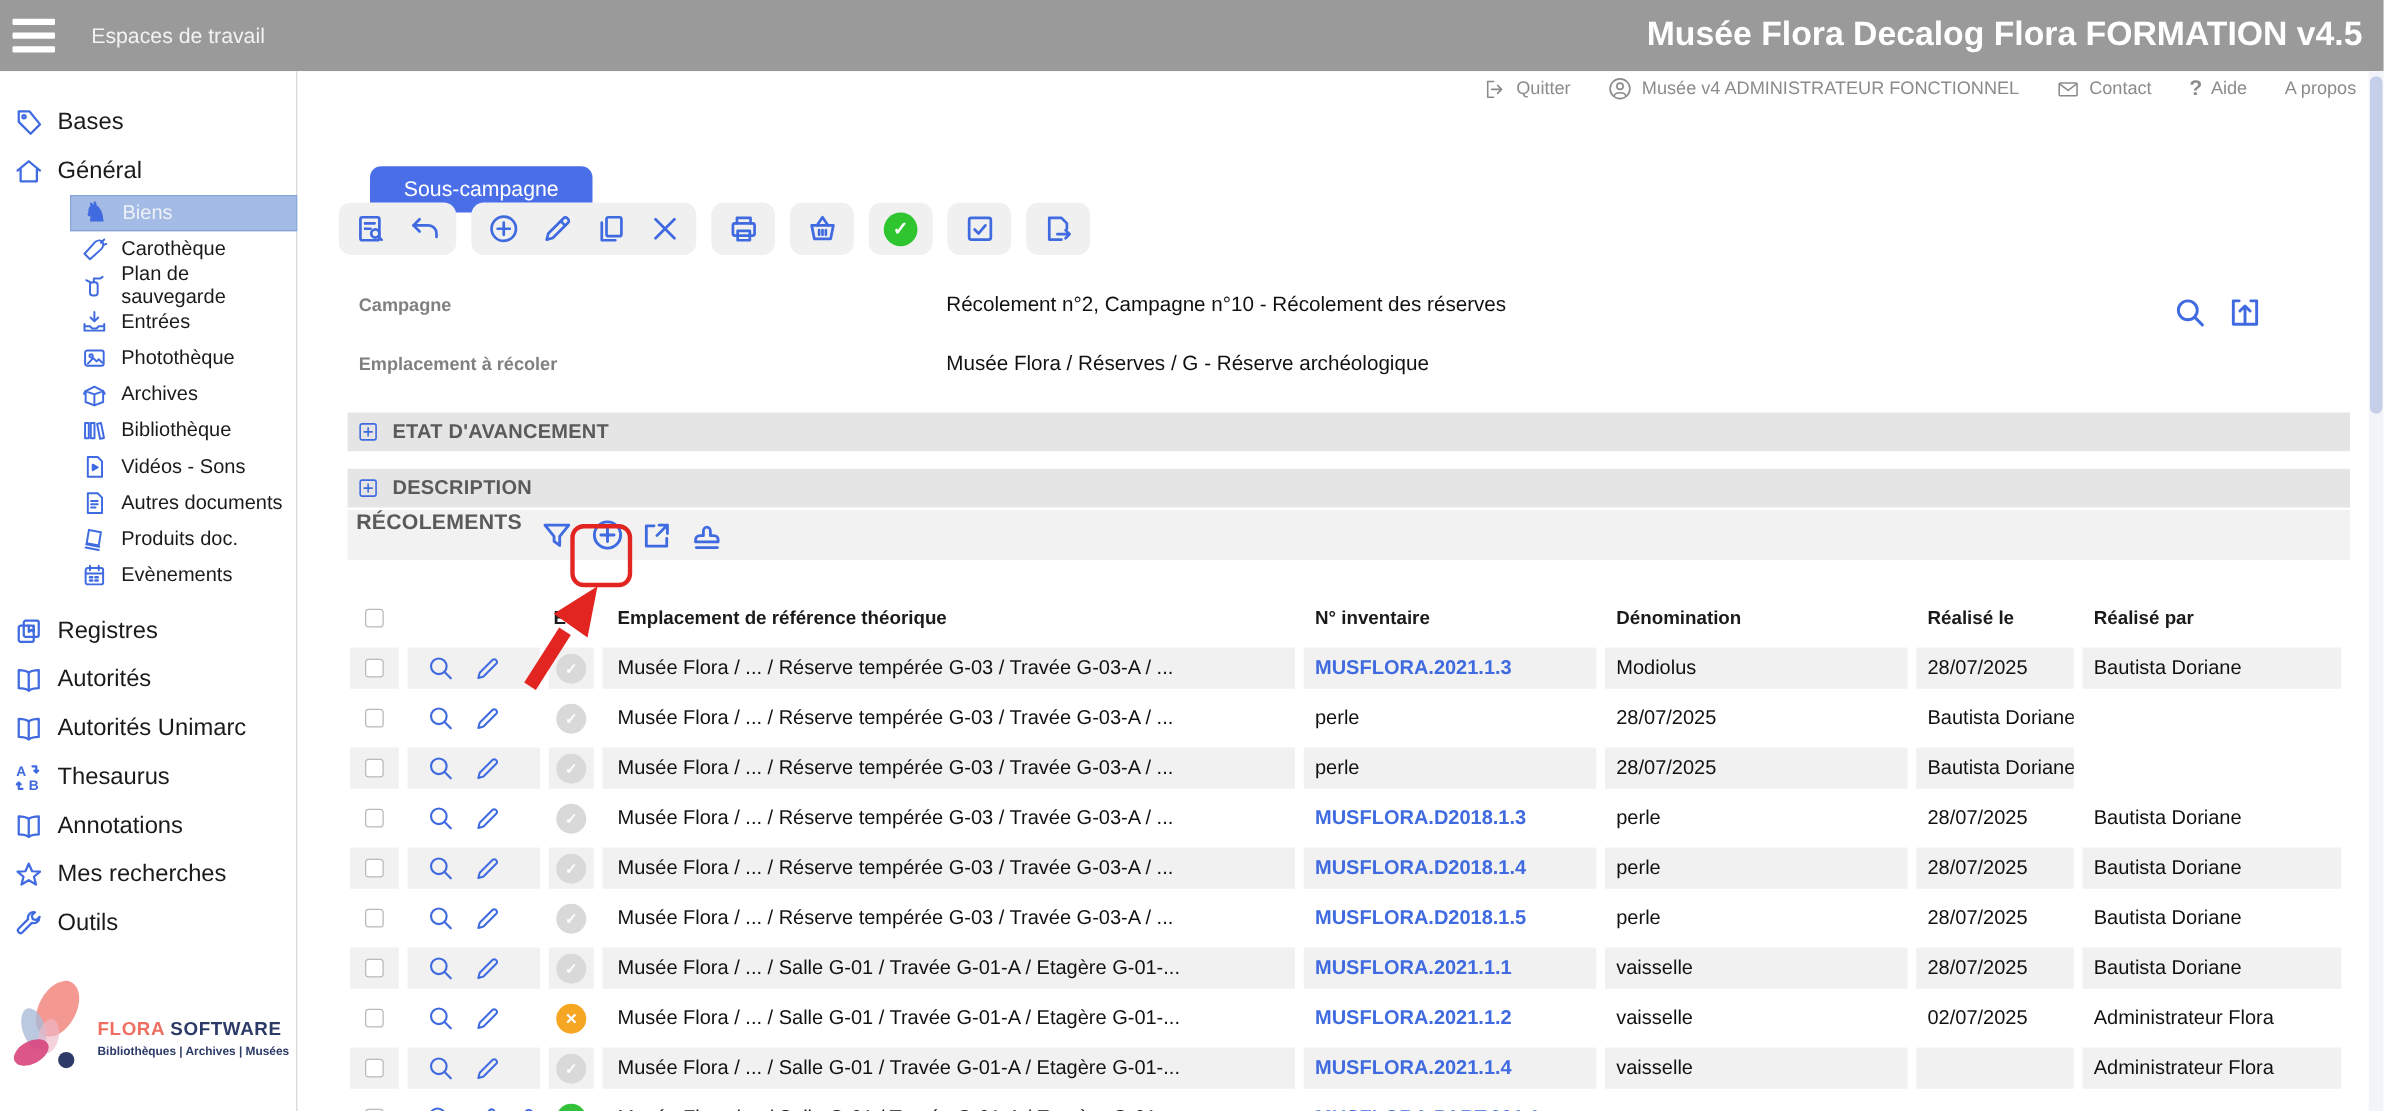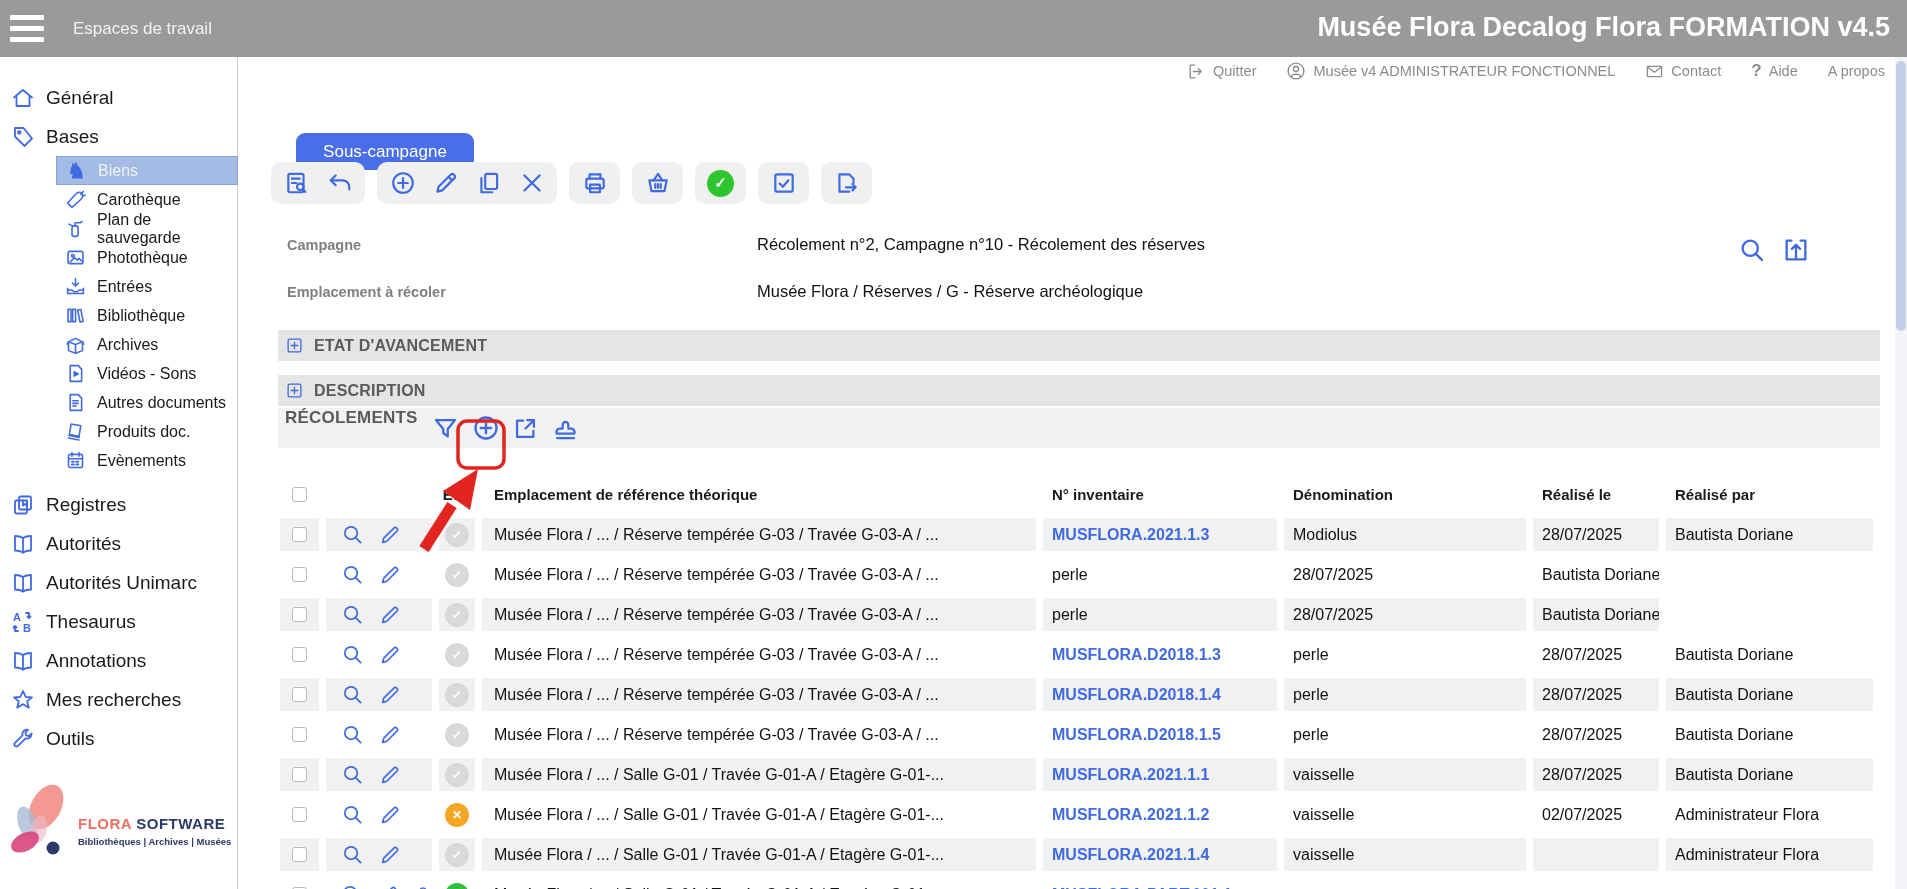--- a/index.html
+++ b/index.html
@@ -109,34 +109,34 @@
       </div>
     <div class="workspace">Espaces de travail</div>
     <div class="apptitle">Musée Flora Decalog Flora FORMATION v4.5</div>
   </div>
 
   <div class="sidebar">
     <div style="height:21px"></div>
     <div class="sb-item lvl1">
       <span class="sb-icon">
           <svg class="svgicon" width="24" height="24" viewBox="0 0 24 24">
+            <path d="M12.5 3 H4 v8.5 L13.5 21 21 13.5 Z"></path>
+            <circle cx="8.2" cy="7.4" r="1.3"></circle>
+          </svg>
+        </span>
+      <span>Bases</span>
+    </div>
+    <div class="sb-item lvl1">
+      <span class="sb-icon">
+          <svg class="svgicon" width="24" height="24" viewBox="0 0 24 24">
             <path d="M3 11.5 L12 4 L21 11.5"></path>
             <path d="M5.5 10.5 V20 h13 V10.5"></path>
           </svg>
         </span>
       <span>Général</span>
-    </div>
-    <div class="sb-item lvl1">
-      <span class="sb-icon">
-          <svg class="svgicon" width="24" height="24" viewBox="0 0 24 24">
-            <path d="M12.5 3 H4 v8.5 L13.5 21 21 13.5 Z"></path>
-            <circle cx="8.2" cy="7.4" r="1.3"></circle>
-          </svg>
-        </span>
-      <span>Bases</span>
     </div>
     <div class="sb-item lvl2 selected">
       <span class="sb-icon glyphicon" style="font-size:21px">♞</span>
       <span>Biens</span>
     </div>
     <div class="sb-item lvl2">
       <span class="sb-icon">
           <svg class="svgicon" width="21" height="21" viewBox="0 0 24 24">
             <path d="M19 5 c2 2 1 5-1 7 L8 21 l-5-5 L12 6 c2-2 5-3 7-1 Z"></path>
             <path d="M18 6 l3-3 M20 8 l3-1"></path>
@@ -149,56 +149,56 @@
           <svg class="svgicon" width="21" height="21" viewBox="0 0 24 24">
             <rect x="8" y="9" width="7" height="12" rx="2.5"></rect>
             <path d="M11.5 9 V5.5 M11.5 5.5 h6 l2 -1.5 M8.5 9 l-4 -2"></path>
           </svg>
         </span>
       <span>Plan de sauvegarde</span>
     </div>
     <div class="sb-item lvl2">
       <span class="sb-icon">
           <svg class="svgicon" width="21" height="21" viewBox="0 0 24 24">
+            <path d="M3 14 v6 h18 v-6"></path>
+            <path d="M3 16 h5 l2 2 h4 l2-2 h5"></path>
+            <path d="M12 3 v8 M8.5 8 l3.5 3.5 L15.5 8"></path>
+          </svg>
+        </span>
+      <span>Entrées</span>
+    </div>
+    <div class="sb-item lvl2">
+      <span class="sb-icon">
+          <svg class="svgicon" width="21" height="21" viewBox="0 0 24 24">
             <rect x="3.5" y="5" width="17" height="14" rx="2"></rect>
             <circle cx="9" cy="10" r="1.5"></circle>
             <path d="M6 17 l5-5 3 3 2-2 3 3"></path>
           </svg>
         </span>
       <span>Photothèque</span>
     </div>
     <div class="sb-item lvl2">
       <span class="sb-icon">
           <svg class="svgicon" width="21" height="21" viewBox="0 0 24 24">
-            <path d="M3 14 v6 h18 v-6"></path>
-            <path d="M3 16 h5 l2 2 h4 l2-2 h5"></path>
-            <path d="M12 3 v8 M8.5 8 l3.5 3.5 L15.5 8"></path>
-          </svg>
-        </span>
-      <span>Entrées</span>
+            <path d="M4 9 V19 l8 3 8-3 V9"></path>
+            <path d="M4 9 l8-4 8 4 M4 9 l8 3 8-3 M12 12 v10"></path>
+            <path d="M4 9 l-1.5 2.5 M20 9 l1.5 2.5"></path>
+          </svg>
+        </span>
+      <span>Archives</span>
     </div>
     <div class="sb-item lvl2">
       <span class="sb-icon">
           <svg class="svgicon" width="21" height="21" viewBox="0 0 24 24">
             <rect x="3.5" y="5" width="3.4" height="14"></rect>
             <rect x="8.7" y="5" width="3.4" height="14"></rect>
             <path d="M14.5 5.8 l3.6-.7 2.7 13.6 -3.6 .7 Z"></path>
           </svg>
         </span>
       <span>Bibliothèque</span>
-    </div>
-    <div class="sb-item lvl2">
-      <span class="sb-icon">
-          <svg class="svgicon" width="21" height="21" viewBox="0 0 24 24">
-            <path d="M4 9 V19 l8 3 8-3 V9"></path>
-            <path d="M4 9 l8-4 8 4 M4 9 l8 3 8-3 M12 12 v10"></path>
-            <path d="M4 9 l-1.5 2.5 M20 9 l1.5 2.5"></path>
-          </svg>
-        </span>
-      <span>Archives</span>
     </div>
     <div class="sb-item lvl2">
       <span class="sb-icon">
           <svg class="svgicon" width="21" height="21" viewBox="0 0 24 24">
             <path d="M6 3 h9 l4 4 v14 H6 Z"></path>
             <path d="M10.5 10 L15 12.5 10.5 15 Z" fill="#3f6ae0"></path>
           </svg>
         </span>
       <span>Vidéos - Sons</span>
     </div>

